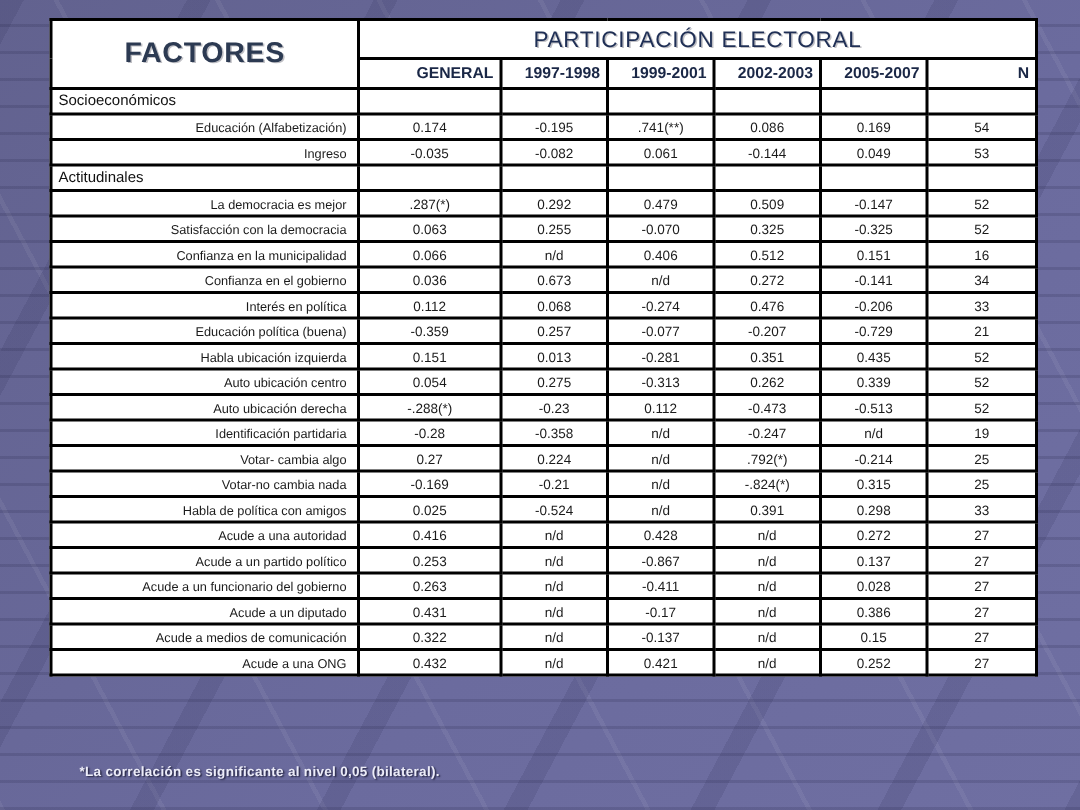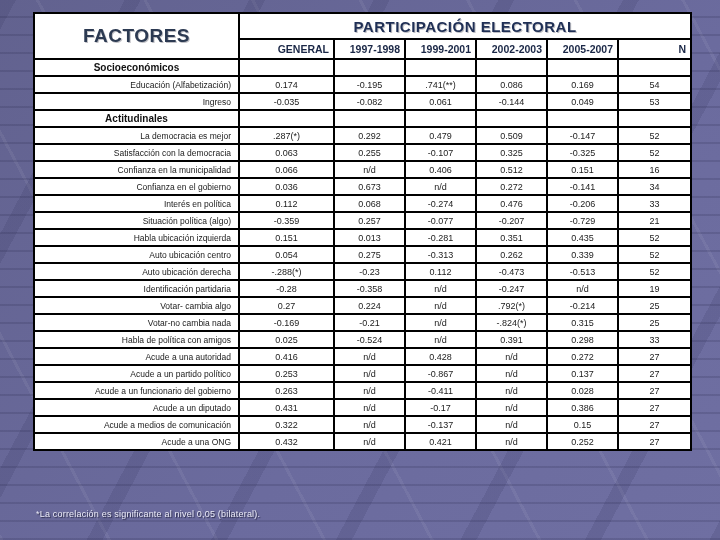--- a/index.html
+++ b/index.html
@@ -26,21 +26,21 @@
   .slide-table th, .slide-table td {
     border: 2px solid #000000;
     padding: 0 4px;
     overflow: hidden;
     white-space: nowrap;
     color: #111111;
   }
   th.main-head {
     height: 24px;
     font-size: 15px;
-    font-weight: bold;
+    font-weight: normal;
     color: #1f2f55;
     text-align: center;
     letter-spacing: 0.5px;
     text-shadow: 1px 1px 0 rgba(140,140,150,0.55);
   }
   th.factors-head {
     font-size: 19px;
     font-weight: bold;
     color: #2c3a52;
     text-align: center;
@@ -58,36 +58,36 @@
   td.row-label {
     height: 15px;
     font-size: 8.5px;
     text-align: right;
     padding-right: 7px;
     color: #1a1a1a;
   }
   td.section-label {
     height: 15px;
     font-size: 10px;
-    font-weight: bold;
-    text-align: center;
+    font-weight: normal;
+    text-align: left;
     padding-left: 4px;
     color: #111111;
   }
   td.cell-value {
     height: 15px;
     font-size: 9px;
     text-align: center;
     color: #1a1a1a;
   }
   .footnotes {
     position: absolute;
-    left: 36px; top: 507px;
+    left: 53px; top: 507px;
     font-size: 9px;
-    font-weight: normal;
+    font-weight: bold;
     color: #ecечf8;
     color: #ececf8;
     text-shadow: 1px 1px 1px rgba(25,25,50,0.85);
     line-height: 14px;
     letter-spacing: 0.2px;
   }
 </style>
 </head>
 <body>
 
@@ -158,21 +158,21 @@
         <td class="cell-value">0.292</td>
         <td class="cell-value">0.479</td>
         <td class="cell-value">0.509</td>
         <td class="cell-value">-0.147</td>
         <td class="cell-value">52</td>
       </tr>
       <tr>
         <td class="row-label">Satisfacción con la democracia</td>
         <td class="cell-value">0.063</td>
         <td class="cell-value">0.255</td>
-        <td class="cell-value">-0.107</td>
+        <td class="cell-value">-0.070</td>
         <td class="cell-value">0.325</td>
         <td class="cell-value">-0.325</td>
         <td class="cell-value">52</td>
       </tr>
       <tr>
         <td class="row-label">Confianza en la municipalidad</td>
         <td class="cell-value">0.066</td>
         <td class="cell-value">n/d</td>
         <td class="cell-value">0.406</td>
         <td class="cell-value">0.512</td>
@@ -191,21 +191,21 @@
       <tr>
         <td class="row-label">Interés en política</td>
         <td class="cell-value">0.112</td>
         <td class="cell-value">0.068</td>
         <td class="cell-value">-0.274</td>
         <td class="cell-value">0.476</td>
         <td class="cell-value">-0.206</td>
         <td class="cell-value">33</td>
       </tr>
       <tr>
-        <td class="row-label">Situación política (algo)</td>
+        <td class="row-label">Educación política (buena)</td>
         <td class="cell-value">-0.359</td>
         <td class="cell-value">0.257</td>
         <td class="cell-value">-0.077</td>
         <td class="cell-value">-0.207</td>
         <td class="cell-value">-0.729</td>
         <td class="cell-value">21</td>
       </tr>
       <tr>
         <td class="row-label">Habla ubicación izquierda</td>
         <td class="cell-value">0.151</td>

